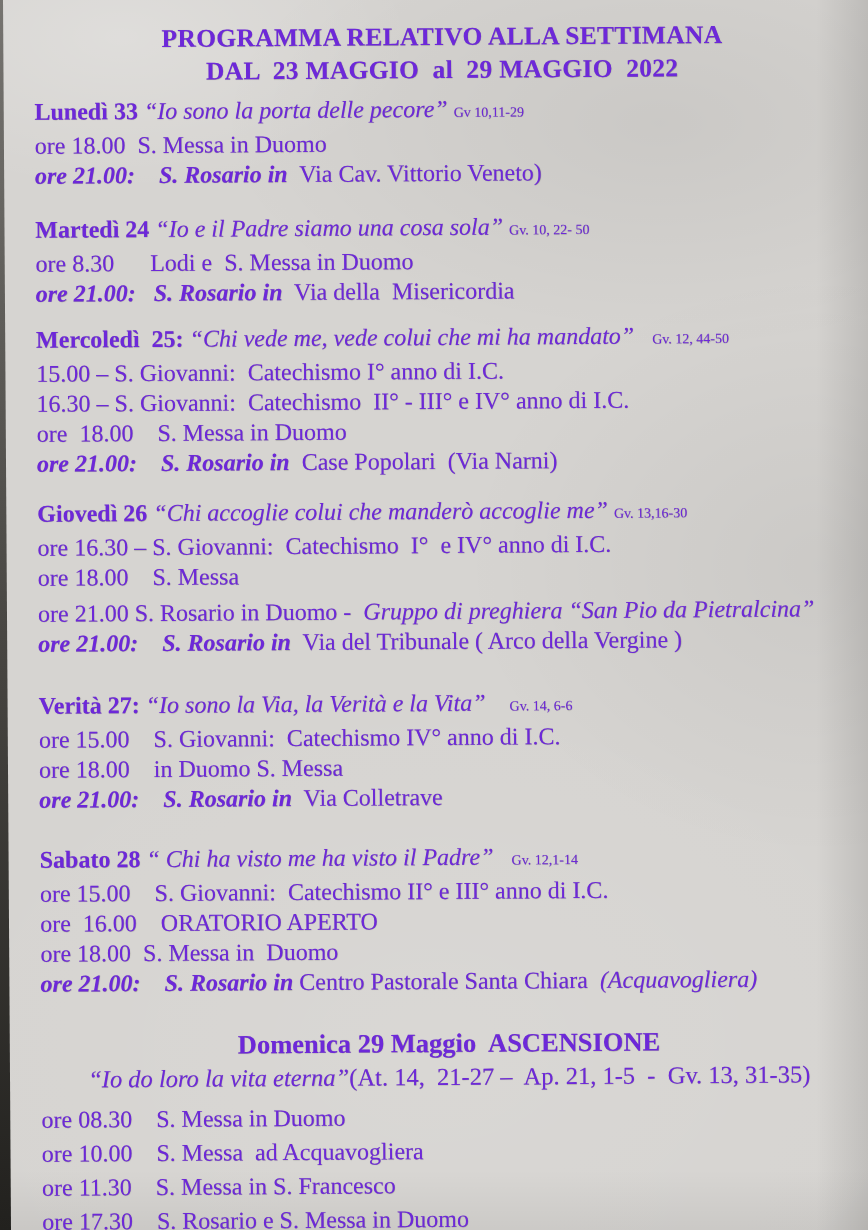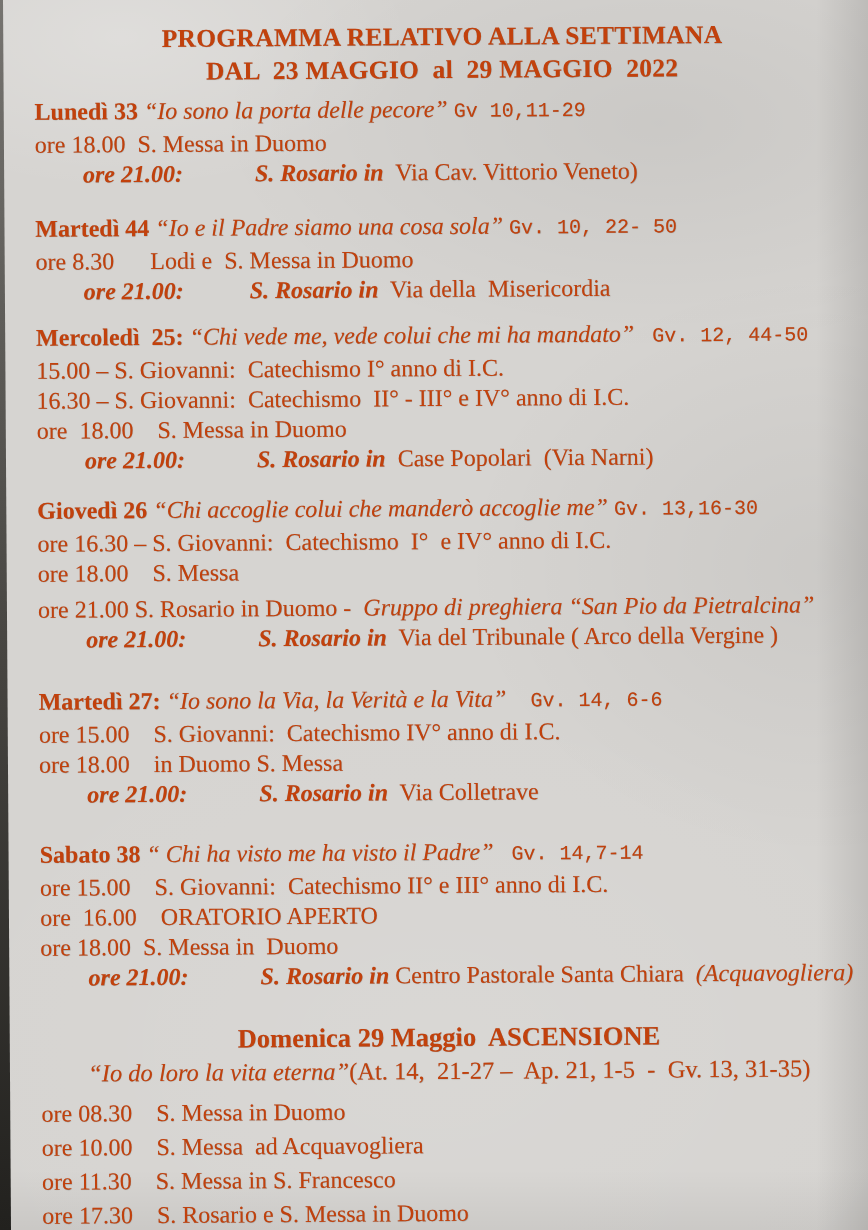--- a/index.html
+++ b/index.html
@@ -12,21 +12,21 @@
       radial-gradient(620px 320px at 76% 10%, rgba(0,0,0,0.055), transparent 72%),
       radial-gradient(520px 420px at 95% 46%, rgba(0,0,0,0.05), transparent 70%),
       radial-gradient(700px 500px at 50% 85%, rgba(255,255,255,0.08), transparent 75%),
       linear-gradient(to right, rgba(0,0,0,0.0) 94%, rgba(0,0,0,0.10) 100%),
       linear-gradient(to top, rgba(0,0,0,0.06), rgba(0,0,0,0.0) 60px);
   }
   .page {
     position: relative;
     width: 100%; height: 100%;
     font-family: "Liberation Serif", "DejaVu Serif", serif;
-    color: #c2410c;
+    color: #6d28d9;
   }
   .edge-left {
     position: absolute; left: 0; top: 0;
     width: 14px; height: 100%;
     clip-path: polygon(0 0, 3px 0, 11px 100%, 0 100%);
     background: linear-gradient(to bottom, #767470, #45433f 55%, #22211e);
   }
   .content {
     position: absolute; left: 0; top: 0; right: 0;
     padding: 20px 14px 0 38px;
@@ -43,22 +43,22 @@
     white-space: pre-wrap;
   }
   .line {
     white-space: pre-wrap;
     font-size: 24px;
     line-height: 30px;
   }
   .seg.r  { }
   .seg.b  { font-weight: bold; }
   .seg.i  { font-style: italic; }
-  .seg.bi { font-weight: bold; font-style: italic; margin-left: 48px; }
-  .seg.sm { font-size: 20px; font-family: Liberation Mono, monospace; }
+  .seg.bi { font-weight: bold; font-style: italic; }
+  .seg.sm { font-size: 14px; }
   
   #sections .section:nth-child(1) { margin-top: 8px; }
   #sections .section:nth-child(2) { margin-top: 24px; }
   #sections .section:nth-child(3) { margin-top: 16px; }
   #sections .section:nth-child(4) { margin-top: 20px; }
   #sections .section:nth-child(5) { margin-top: 32px; }
   #sections .section:nth-child(6) { margin-top: 30px; }
   #sections .section:nth-child(7) { margin-top: 30px; }
   #sections .section:nth-child(4) .line:nth-child(4) { margin-top: 6px; }
   
@@ -78,46 +78,46 @@
   <div class="content">
     <div class="doc-title">PROGRAMMA RELATIVO ALLA SETTIMANA</div>
     <div class="doc-title">DAL  23 MAGGIO  al  29 MAGGIO  2022</div>
     <div id="sections">
         <section class="section">
           <div class="line"><span class="seg b">Lunedì 33 </span><span class="seg i">“Io sono la porta delle pecore” </span><span class="seg sm">Gv 10,11-29</span></div>
           <div class="line"><span class="seg r">ore 18.00  S. Messa in Duomo</span></div>
           <div class="line"><span class="seg bi">ore 21.00:</span><span class="seg r">    </span><span class="seg bi">S. Rosario in</span><span class="seg r">  Via Cav. Vittorio Veneto)</span></div>
         </section>
         <section class="section">
-          <div class="line"><span class="seg b">Martedì 44 </span><span class="seg i">“Io e il Padre siamo una cosa sola” </span><span class="seg sm">Gv. 10, 22- 50</span></div>
+          <div class="line"><span class="seg b">Martedì 24 </span><span class="seg i">“Io e il Padre siamo una cosa sola” </span><span class="seg sm">Gv. 10, 22- 50</span></div>
           <div class="line"><span class="seg r">ore 8.30      Lodi e  S. Messa in Duomo</span></div>
           <div class="line"><span class="seg bi">ore 21.00:</span><span class="seg r">   </span><span class="seg bi">S. Rosario in</span><span class="seg r">  Via della  Misericordia</span></div>
         </section>
         <section class="section">
           <div class="line"><span class="seg b">Mercoledì  25: </span><span class="seg i">“Chi vede me, vede colui che mi ha mandato”   </span><span class="seg sm">Gv. 12, 44-50</span></div>
           <div class="line"><span class="seg r">15.00 – S. Giovanni:  Catechismo I° anno di I.C.</span></div>
           <div class="line"><span class="seg r">16.30 – S. Giovanni:  Catechismo  II° - III° e IV° anno di I.C.</span></div>
           <div class="line"><span class="seg r">ore  18.00    S. Messa in Duomo</span></div>
           <div class="line"><span class="seg bi">ore 21.00:</span><span class="seg r">    </span><span class="seg bi">S. Rosario in</span><span class="seg r">  Case Popolari  (Via Narni)</span></div>
         </section>
         <section class="section">
           <div class="line"><span class="seg b">Giovedì 26 </span><span class="seg i">“Chi accoglie colui che manderò accoglie me” </span><span class="seg sm">Gv. 13,16-30</span></div>
           <div class="line"><span class="seg r">ore 16.30 – S. Giovanni:  Catechismo  I°  e IV° anno di I.C.</span></div>
           <div class="line"><span class="seg r">ore 18.00    S. Messa</span></div>
           <div class="line"><span class="seg r">ore 21.00 S. Rosario in Duomo -  </span><span class="seg i">Gruppo di preghiera “San Pio da Pietralcina”</span></div>
           <div class="line"><span class="seg bi">ore 21.00:</span><span class="seg r">    </span><span class="seg bi">S. Rosario in</span><span class="seg r">  Via del Tribunale ( Arco della Vergine )</span></div>
         </section>
         <section class="section">
-          <div class="line"><span class="seg b">Martedì 27: </span><span class="seg i">“Io sono la Via, la Verità e la Vita”    </span><span class="seg sm">Gv. 14, 6-6</span></div>
+          <div class="line"><span class="seg b">Verità 27: </span><span class="seg i">“Io sono la Via, la Verità e la Vita”    </span><span class="seg sm">Gv. 14, 6-6</span></div>
           <div class="line"><span class="seg r">ore 15.00    S. Giovanni:  Catechismo IV° anno di I.C.</span></div>
           <div class="line"><span class="seg r">ore 18.00    in Duomo S. Messa</span></div>
           <div class="line"><span class="seg bi">ore 21.00:</span><span class="seg r">    </span><span class="seg bi">S. Rosario in</span><span class="seg r">  Via Colletrave</span></div>
         </section>
         <section class="section">
-          <div class="line"><span class="seg b">Sabato 38 </span><span class="seg i">“ Chi ha visto me ha visto il Padre”   </span><span class="seg sm">Gv. 14,7-14</span></div>
+          <div class="line"><span class="seg b">Sabato 28 </span><span class="seg i">“ Chi ha visto me ha visto il Padre”   </span><span class="seg sm">Gv. 12,1-14</span></div>
           <div class="line"><span class="seg r">ore 15.00    S. Giovanni:  Catechismo II° e III° anno di I.C.</span></div>
           <div class="line"><span class="seg r">ore  16.00    ORATORIO APERTO</span></div>
           <div class="line"><span class="seg r">ore 18.00  S. Messa in  Duomo</span></div>
           <div class="line"><span class="seg bi">ore 21.00:</span><span class="seg r">    </span><span class="seg bi">S. Rosario in</span><span class="seg r"> Centro Pastorale Santa Chiara  </span><span class="seg i">(Acquavogliera)</span></div>
         </section>
         <section class="section">
           <div class="line"><span class="seg b">Domenica 29 Maggio  ASCENSIONE</span></div>
           <div class="line"><span class="seg i">“Io do loro la vita eterna”</span><span class="seg r">(At. 14,  21-27 –  Ap. 21, 1-5  -  Gv. 13, 31-35)</span></div>
           <div class="line"><span class="seg r">ore 08.30    S. Messa in Duomo</span></div>
           <div class="line"><span class="seg r">ore 10.00    S. Messa  ad Acquavogliera</span></div>

